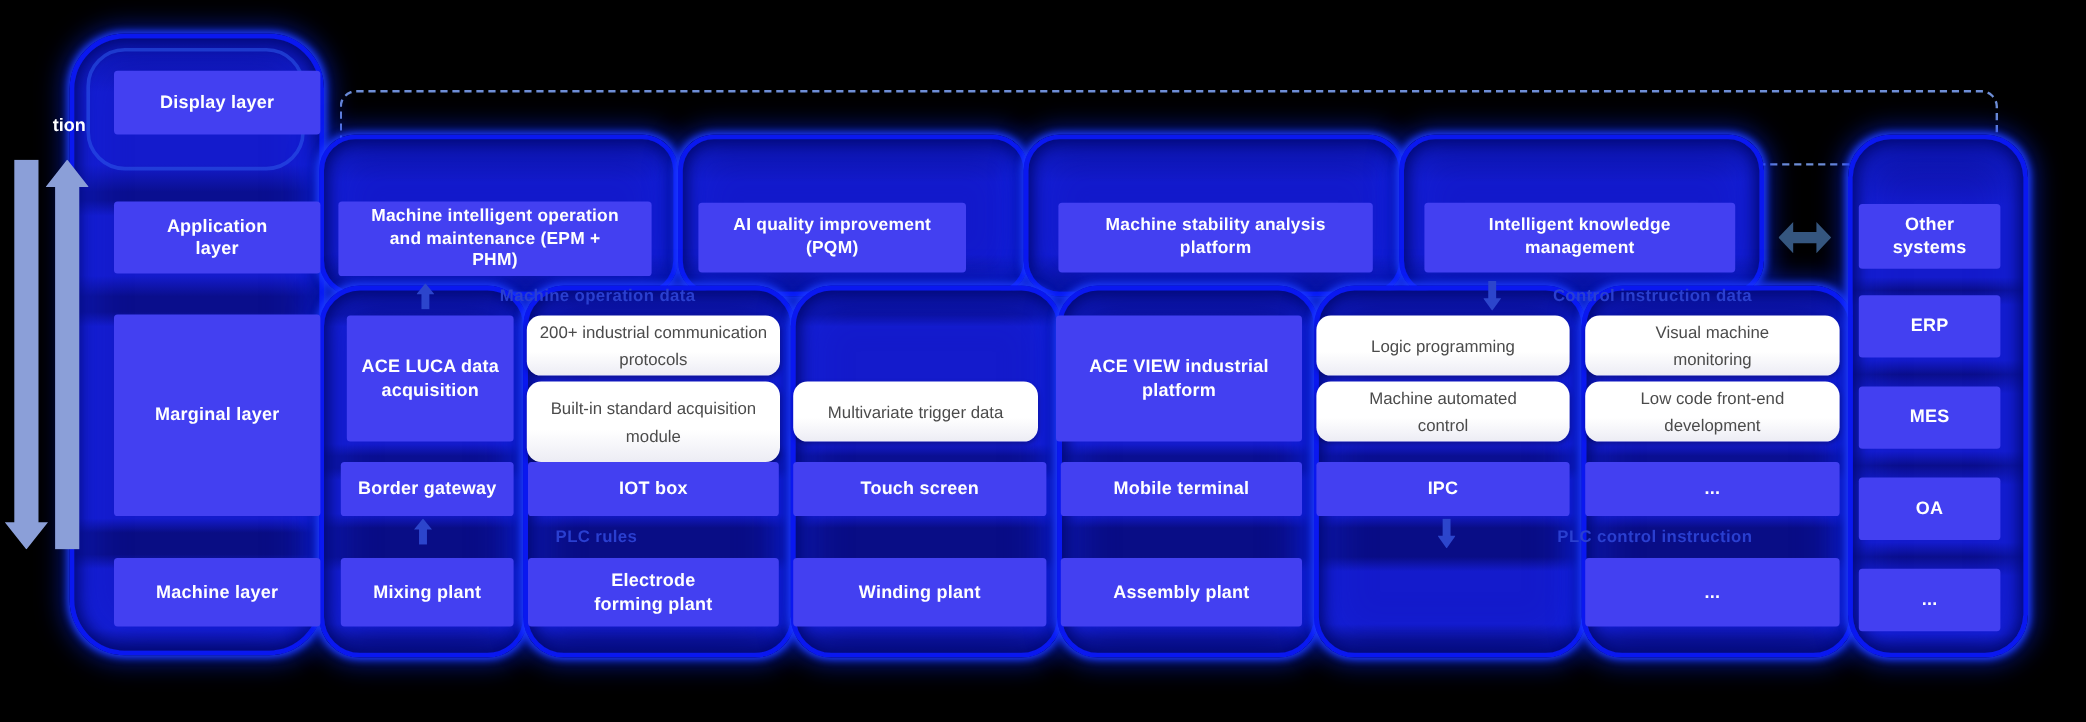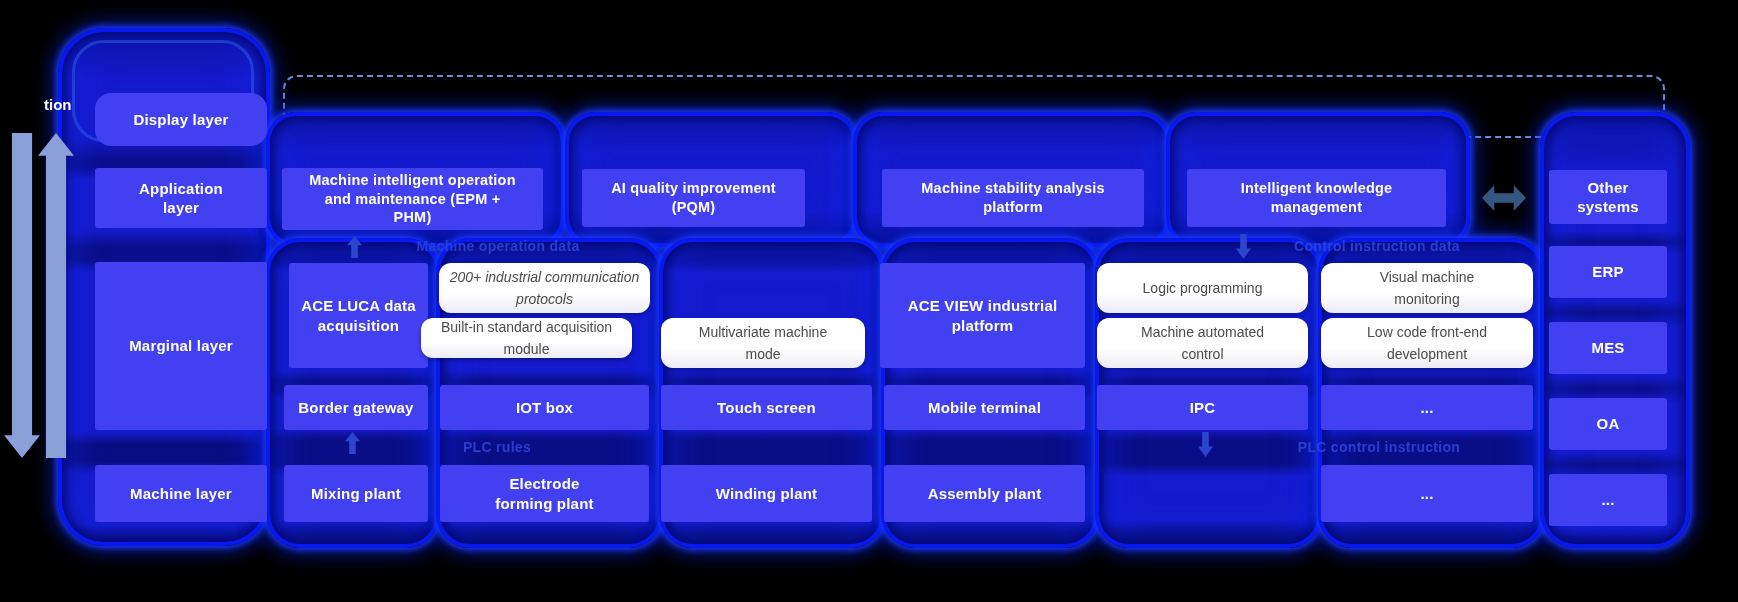--- a/index.html
+++ b/index.html
@@ -64,36 +64,36 @@
   #a-side-down{left:4px;top:133px;width:36px;height:325px;
        clip-path:polygon(22% 0,78% 0,78% 93%,100% 93%,50% 100%,0 93%,22% 93%);}
   
   #lr{position:absolute;left:1482px;top:185px;width:44px;height:26px;z-index:3;
       background:var(--link-arrow,#35567f);
       clip-path:polygon(0 50%,28% 0,28% 32%,72% 32%,72% 0,100% 50%,72% 100%,72% 68%,28% 68%,28% 100%);}
 
   #frag{position:absolute;left:44px;top:96px;color:#fff;font-weight:700;font-size:15px;z-index:6;}
 
   
-  #b-display{left:95px;top:93px;width:172px;height:53px;border-radius:16px;}
+  #b-display{left:95px;top:59px;width:172px;height:53px;}
   #b-applayer{left:95px;top:168px;width:172px;height:60px;padding:0 28px;}
   #b-marginal{left:95px;top:262px;width:172px;height:168px;}
   #b-machlayer{left:95px;top:465px;width:172px;height:57px;}
   
   #b-epm{left:282px;top:168px;width:261px;height:62px;padding:0 24px;font-size:14.5px;}
   #b-pqm{left:582px;top:169px;width:223px;height:58px;padding:0 18px;font-size:14.5px;}
   #b-stab{left:882px;top:169px;width:262px;height:58px;padding:0 22px;font-size:14.5px;}
   #b-know{left:1187px;top:169px;width:259px;height:58px;padding:0 38px;font-size:14.5px;}
   #b-other{left:1549px;top:170px;width:118px;height:54px;padding:0 22px;}
   
   #b-aceluca{left:289px;top:263px;width:139px;height:105px;padding:0 8px;}
   #b-aceview{left:880px;top:263px;width:205px;height:105px;padding:0 16px;}
-  #w1{left:439px;top:263px;width:211px;height:50px;padding:0 10px;font-style:italic;}
+  #w1{left:439px;top:263px;width:211px;height:50px;padding:0 10px;}
   #w2{left:661px;top:263px;width:204px;height:50px;padding:0 30px;}
-  #w3{left:421px;top:318px;width:211px;height:40px;padding:0 10px;}
+  #w3{left:439px;top:318px;width:211px;height:67px;padding:0 10px;}
   #w4{left:661px;top:318px;width:204px;height:50px;padding:0 28px;}
   #w5{left:1097px;top:263px;width:211px;height:50px;}
   #w6{left:1321px;top:263px;width:212px;height:50px;padding:0 30px;}
   #w7{left:1097px;top:318px;width:211px;height:50px;padding:0 30px;}
   #w8{left:1321px;top:318px;width:212px;height:50px;padding:0 30px;}
   
   #d1{left:284px;top:385px;width:144px;height:45px;}
   #d2{left:440px;top:385px;width:209px;height:45px;}
   #d3{left:661px;top:385px;width:211px;height:45px;}
   #d4{left:884px;top:385px;width:201px;height:45px;}
@@ -159,21 +159,21 @@
   <div id="b-other" class="bx">Other systems</div>
 
   <div id="a-up1" class="arrow-sm up"></div>
   <div id="l-mod" class="lbl">Machine operation data</div>
   <div id="a-dn1" class="arrow-sm down"></div>
   <div id="l-cid" class="lbl">Control instruction data</div>
 
   <div id="b-aceluca" class="bx">ACE LUCA data acquisition</div>
   <div id="w1" class="wb">200+ industrial communication protocols</div>
   <div id="w3" class="wb">Built-in standard acquisition module</div>
-  <div id="w4" class="wb">Multivariate machine mode</div>
+  <div id="w4" class="wb">Multivariate trigger data</div>
   <div id="b-aceview" class="bx">ACE VIEW industrial platform</div>
   <div id="w5" class="wb">Logic programming</div>
   <div id="w6" class="wb">Visual machine monitoring</div>
   <div id="w7" class="wb">Machine automated control</div>
   <div id="w8" class="wb">Low code front-end development</div>
 
   <div id="d1" class="bx">Border gateway</div>
   <div id="d2" class="bx">IOT box</div>
   <div id="d4" class="bx">Mobile terminal</div>
   <div id="d3" class="bx">Touch screen</div>

